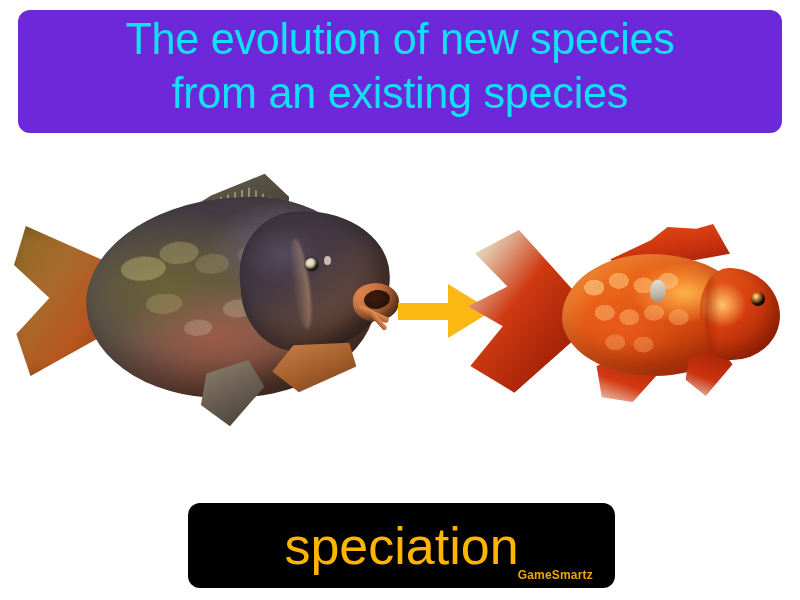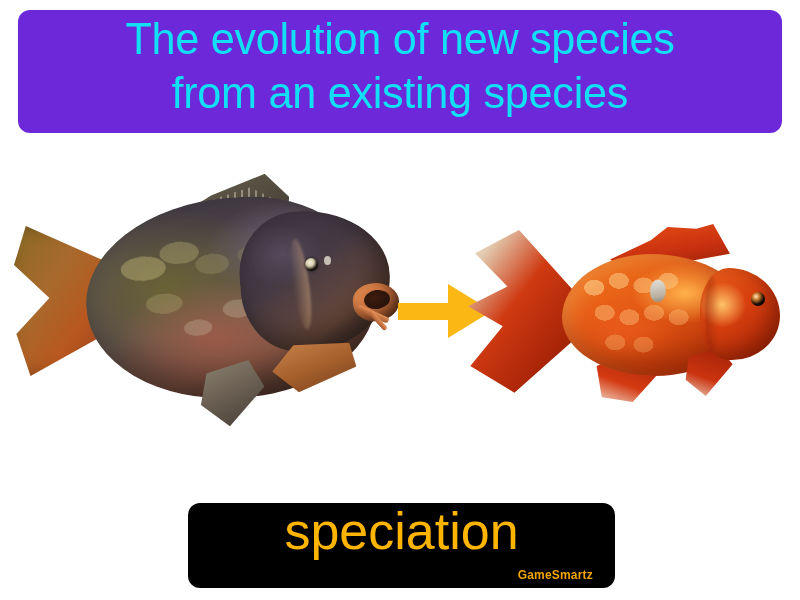--- a/index.html
+++ b/index.html
@@ -383,21 +383,21 @@
   
   .term-banner {
     position: absolute;
     left: 188px;
     top: 503px;
     width: 427px;
     height: 85px;
     background: #000000;
     border-radius: 12px;
     display: flex;
-    align-items: flex-start;
+    align-items: center;
     justify-content: center;
   }
   .term-text {
     color: #FFB400;
     font-family: "Liberation Sans", sans-serif;
     font-size: 52px;
     line-height: 56px;
     font-weight: 400;
     letter-spacing: 0px;
     white-space: nowrap;

